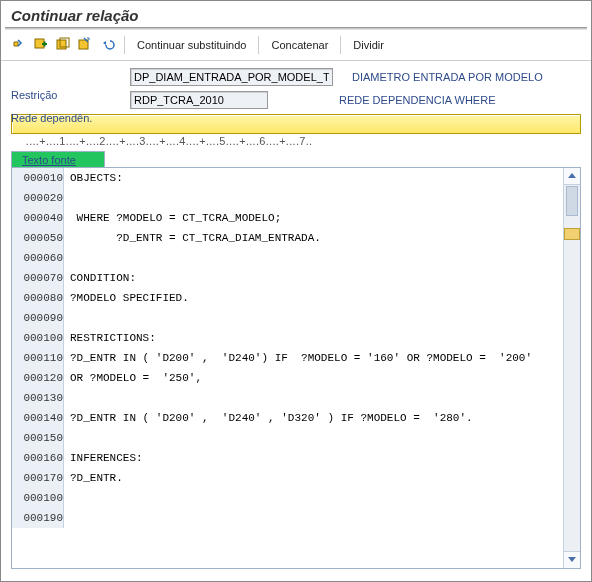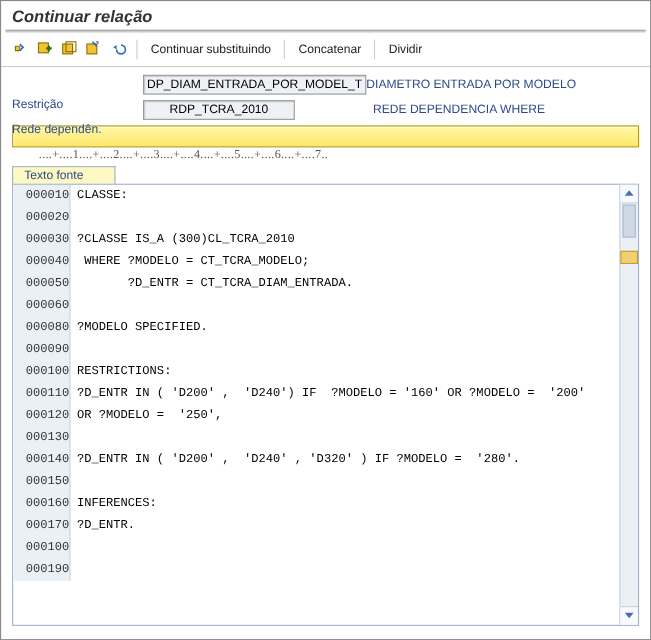--- a/index.html
+++ b/index.html
@@ -8,25 +8,25 @@
   .hr{height:2px;background:linear-gradient(#bbb,#eee);margin:0 4px 4px 4px;border-top:1px solid #999;}
   .toolbar{display:flex;align-items:center;gap:6px;padding:2px 10px 4px;}
   .icon{width:16px;height:16px;display:inline-block;}
   .tbtn{font-size:11px;color:#222;padding:1px 3px;cursor:default;}
   .sep{width:1px;height:18px;background:#ccc;margin:0 3px;}
   .hr2{height:1px;background:#ccc;margin:2px 0 6px 0;}
   .form{padding:0 10px;}
   .row{display:flex;align-items:center;margin-bottom:3px;height:20px;}
   .lbl{width:119px;color:#2d4a8a;font-size:11px;margin-top:35px;}
   .fld{width:195px;height:16px;border:1px solid #999;background:#eef1f6;box-shadow:inset 1px 1px 1px rgba(0,0,0,.15);padding:0 3px;font-size:11px;font-family:Arial;}
-  .desc{margin-left:0;font-size:11px;color:#2d4a8a;}
+  .desc{margin-left:19px;font-size:11px;color:#2d4a8a;}
   .search{margin:4px 10px 1px 10px;height:18px;background:linear-gradient(#fff7a8,#fde76b);border:1px solid #b59a00;box-shadow:inset 1px 1px 0 #fff;}
-  .ruler{font-family:Liberation Serif, serif;font-size:11px;color:#555;padding:0 19px;white-space:pre;letter-spacing:.3px;overflow:hidden;}
+  .ruler{font-family:Liberation Sans, sans-serif;font-size:11px;color:#555;padding:0 8px;white-space:pre;letter-spacing:.3px;overflow:hidden;}
   .section-tab{margin:3px 10px 0 10px;}
-  .tab{display:inline-block;background:#fef9c3;border:1px solid #9fb2c8;border-bottom:none;padding:2px 28px 2px 10px;font-size:11px;color:#2d4a8a;position:relative;top:1px;}
+  .tab{display:inline-block;background:#22c55e;border:1px solid #9fb2c8;border-bottom:none;padding:2px 28px 2px 10px;font-size:11px;color:#2d4a8a;position:relative;top:1px;text-decoration:underline;}
   .editor-wrap{margin:0 10px;border:1px solid #9fb2c8;height:400px;position:relative;background:#fff;}
   .editor{position:absolute;inset:0 16px 0 0;overflow:hidden;}
   .line{display:flex;font-family:"Courier New",monospace;font-size:11px;line-height:20px;height:20px;white-space:pre;}
   .ln{width:48px;text-align:right;color:#333;background:#ebf0f7;border-right:1px solid #c6d2e1;padding-left:3px;flex:none;}
   .code{padding-left:6px;color:#000;flex:1;overflow:hidden;}
   .sb{position:absolute;right:0;top:0;bottom:0;width:16px;background:#eceff4;border-left:1px solid #c6d2e1;}
   .sb-btn{width:16px;height:16px;background:#f7f9fc;border-bottom:1px solid #c6d2e1;position:relative;}
   .sb-btn.bot{position:absolute;bottom:0;border-top:1px solid #c6d2e1;border-bottom:none;}
   .tri{position:absolute;left:4px;width:0;height:0;border-left:4px solid transparent;border-right:4px solid transparent;}
   .tri.up{top:5px;border-bottom:5px solid #4a6ea8;}
@@ -73,40 +73,40 @@
 <div class="hr2"></div>
 
 <div class="form">
   <div class="row">
     <div class="lbl">Restrição</div>
     <input class="fld" readonly="" value="DP_DIAM_ENTRADA_POR_MODEL_TCRA" style="">
     <div class="desc">DIAMETRO ENTRADA POR MODELO</div>
   </div>
   <div class="row">
     <div class="lbl">Rede dependên.</div>
-    <input class="fld" style="width: 130px; text-align: center;" readonly="" value="RDP_TCRA_2010">
+    <input class="fld" style="width: 130px;" readonly="" value="RDP_TCRA_2010">
     <div class="desc" style="margin-left:71px">REDE DEPENDENCIA WHERE</div>
   </div>
 </div>
 
 <div class="search"></div>
 <div class="ruler">     ....+....1....+....2....+....3....+....4....+....5....+....6....+....7..</div>
 
 <div class="section-tab">
   <span class="tab">Texto fonte</span>
 </div>
 
 <div class="editor-wrap">
   <div class="editor" id="editor">
-        <div class="line"><div class="ln">000010</div><div class="code">CLASSE:</div></div>
+        <div class="line"><div class="ln">000010</div><div class="code">OBJECTS:</div></div>
         <div class="line"><div class="ln">000020</div><div class="code"></div></div>
-        <div class="line"><div class="ln">000030</div><div class="code">?CLASSE IS_A (300)CL_TCRA_2010</div></div>
         <div class="line"><div class="ln">000040</div><div class="code"> WHERE ?MODELO = CT_TCRA_MODELO;</div></div>
         <div class="line"><div class="ln">000050</div><div class="code">       ?D_ENTR = CT_TCRA_DIAM_ENTRADA.</div></div>
         <div class="line"><div class="ln">000060</div><div class="code"></div></div>
+        <div class="line"><div class="ln">000070</div><div class="code">CONDITION:</div></div>
         <div class="line"><div class="ln">000080</div><div class="code">?MODELO SPECIFIED.</div></div>
         <div class="line"><div class="ln">000090</div><div class="code"></div></div>
         <div class="line"><div class="ln">000100</div><div class="code">RESTRICTIONS:</div></div>
         <div class="line"><div class="ln">000110</div><div class="code">?D_ENTR IN ( 'D200' ,  'D240') IF  ?MODELO = '160' OR ?MODELO =  '200'</div></div>
         <div class="line"><div class="ln">000120</div><div class="code">OR ?MODELO =  '250',</div></div>
         <div class="line"><div class="ln">000130</div><div class="code"></div></div>
         <div class="line"><div class="ln">000140</div><div class="code">?D_ENTR IN ( 'D200' ,  'D240' , 'D320' ) IF ?MODELO =  '280'.</div></div>
         <div class="line"><div class="ln">000150</div><div class="code"></div></div>
         <div class="line"><div class="ln">000160</div><div class="code">INFERENCES:</div></div>
         <div class="line"><div class="ln">000170</div><div class="code">?D_ENTR.</div></div>

